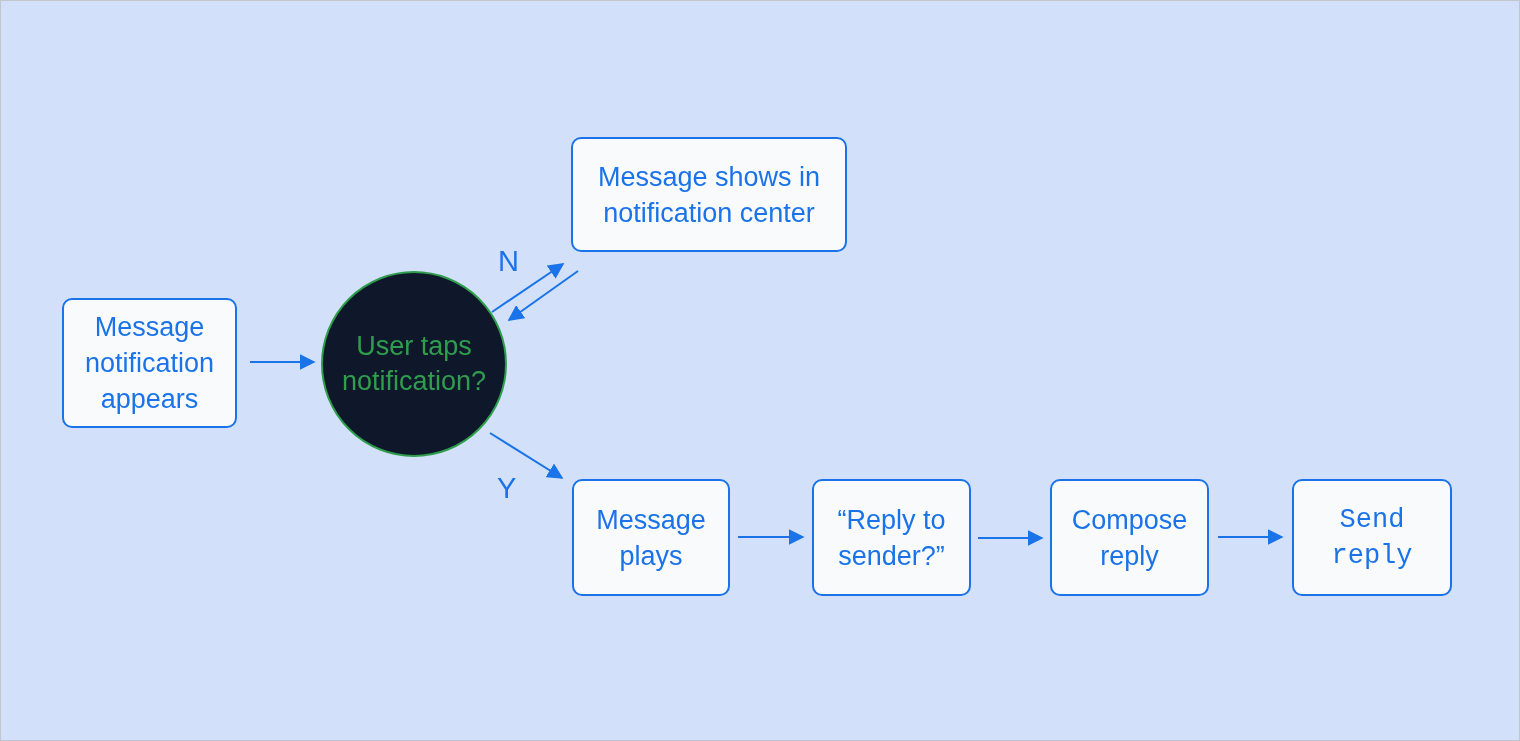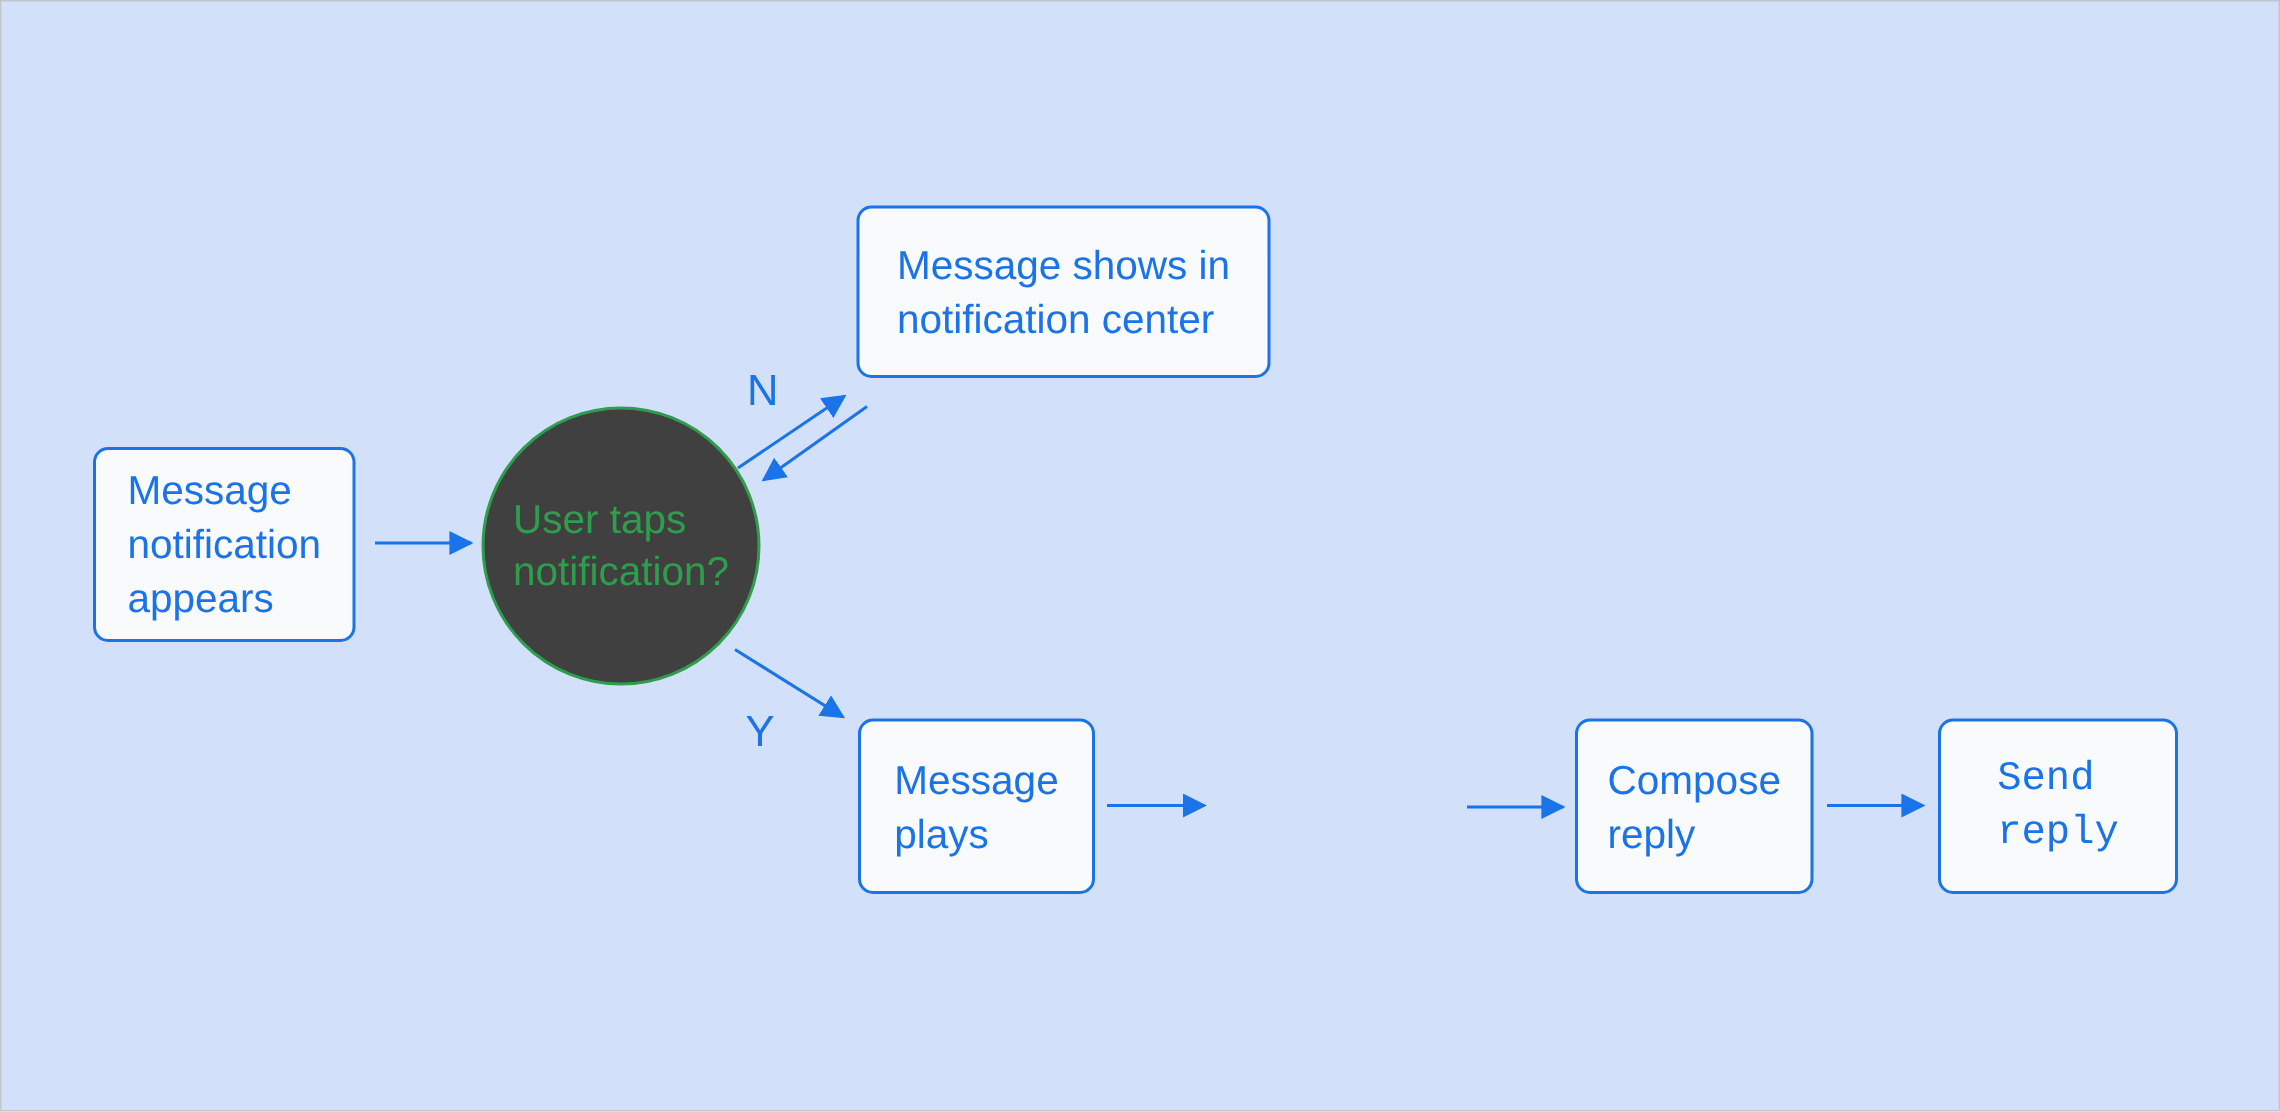--- a/index.html
+++ b/index.html
@@ -15,31 +15,31 @@
     background: #d2e1f9;
     border: 1px solid #c2c6cc;
     box-sizing: border-box;
     overflow: hidden;
   }
   .node {
     position: absolute;
     display: flex;
     align-items: center;
     justify-content: center;
-    text-align: left;
+    text-align: center;
     box-sizing: border-box;
   }
   .node-box {
     background: #f8fafc;
     border: 2px solid #1a73e8;
     border-radius: 10px;
     color: #1a73e8;
   }
   .node-circle {
-    background: #404040;
+    background: #0f172a;
     border: 2px solid #2e9e4d;
     border-radius: 50%;
     color: #2e9e4d;
   }
   .node-label {
     white-space: pre-line;
     font-size: 27px;
     line-height: 36px;
   }
   .node-circle .node-label {
@@ -109,20 +109,24 @@
   <div id="node-notifcenter" class="node node-box">
     <span class="node-label">Message shows in
 notification center</span>
   </div>
 
   <div id="node-plays" class="node node-box">
     <span class="node-label">Message
 plays</span>
   </div>
 
+  <div id="node-replyq" class="node node-box">
+    <span class="node-label">“Reply to
+sender?”</span>
+  </div>
 
   <div id="node-compose" class="node node-box">
     <span class="node-label">Compose
 reply</span>
   </div>
 
   <div id="node-send" class="node node-box">
     <span class="node-label">Send
 reply</span>
   </div>

